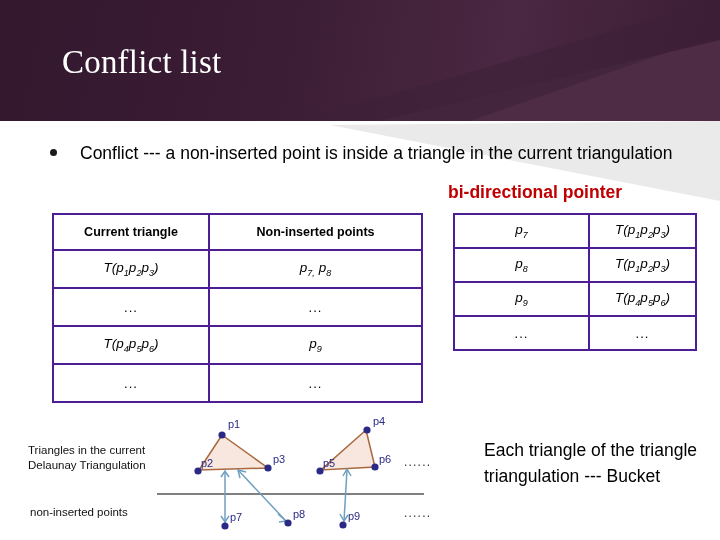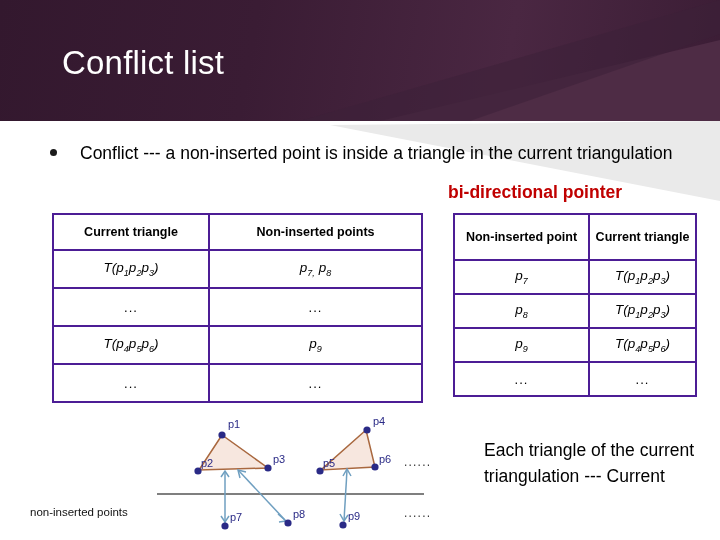--- a/index.html
+++ b/index.html
@@ -30,20 +30,21 @@
     width: 720px; height: 121px;
   }
   #title {
     position: absolute;
     left: 62px;
     top: 44px;
     font-size: 33px;
     color: #ffffff;
     letter-spacing: 0.2px;
     white-space: nowrap;
+    font-family: Liberation Serif, serif;
   }
 
   
   #gray-wedge {
     position: absolute;
     left: 0; top: 121px;
     width: 720px; height: 90px;
     pointer-events: none;
   }
 
@@ -215,44 +216,44 @@
   </tbody>
 </table>
 
 <table id="table-right" class="grid">
   <colgroup>
       <col class="c1">
       <col class="c2">
     </colgroup>
   <tbody>
     <tr>
-      <td class="hdr">Non-inserted point</td>
-      <td class="hdr">Current triangle</td>
-    </tr>
-    <tr>
       <td class="val"><i>p</i><sub>7</sub></td>
       <td class="val"><i>T</i>(<i>p</i><sub>1</sub><i>p</i><sub>2</sub><i>p</i><sub>3</sub>)</td>
     </tr>
     <tr>
       <td class="val"><i>p</i><sub>8</sub></td>
       <td class="val"><i>T</i>(<i>p</i><sub>1</sub><i>p</i><sub>2</sub><i>p</i><sub>3</sub>)</td>
     </tr>
     <tr>
       <td class="val"><i>p</i><sub>9</sub></td>
       <td class="val"><i>T</i>(<i>p</i><sub>4</sub><i>p</i><sub>5</sub><i>p</i><sub>6</sub>)</td>
     </tr>
     <tr>
       <td class="dots">...</td>
       <td class="dots">...</td>
     </tr>
   </tbody>
 </table>
 
 <div id="diagram">
 
+  <div class="diag-text" id="diag-label-top">
+    <span>Triangles in the current</span><br>
+    <span>Delaunay Triangulation</span>
+  </div>
 
   <div class="diag-text" id="diag-label-bottom">non-inserted points</div>
 
   <div class="diag-dots" id="diag-dots-1">......</div>
   <div class="diag-dots" id="diag-dots-2">......</div>
 
   <svg width="450" height="125" viewBox="0 0 450 125">
 
     <line x1="157" y1="79" x2="424" y2="79" stroke="#555555" stroke-width="1.6"></line>
 
@@ -297,13 +298,13 @@
       <text x="373" y="10">p4</text>
       <text x="323" y="52">p5</text>
       <text x="379" y="48">p6</text>
       <text x="230" y="106">p7</text>
       <text x="293" y="103">p8</text>
       <text x="348" y="105">p9</text>
     </g>
   </svg>
 </div>
 
-<div id="bucket-text">Each triangle of the current triangulation --- Current</div>
+<div id="bucket-text">Each triangle of the triangle triangulation --- Bucket</div>
 
 </body></html>

